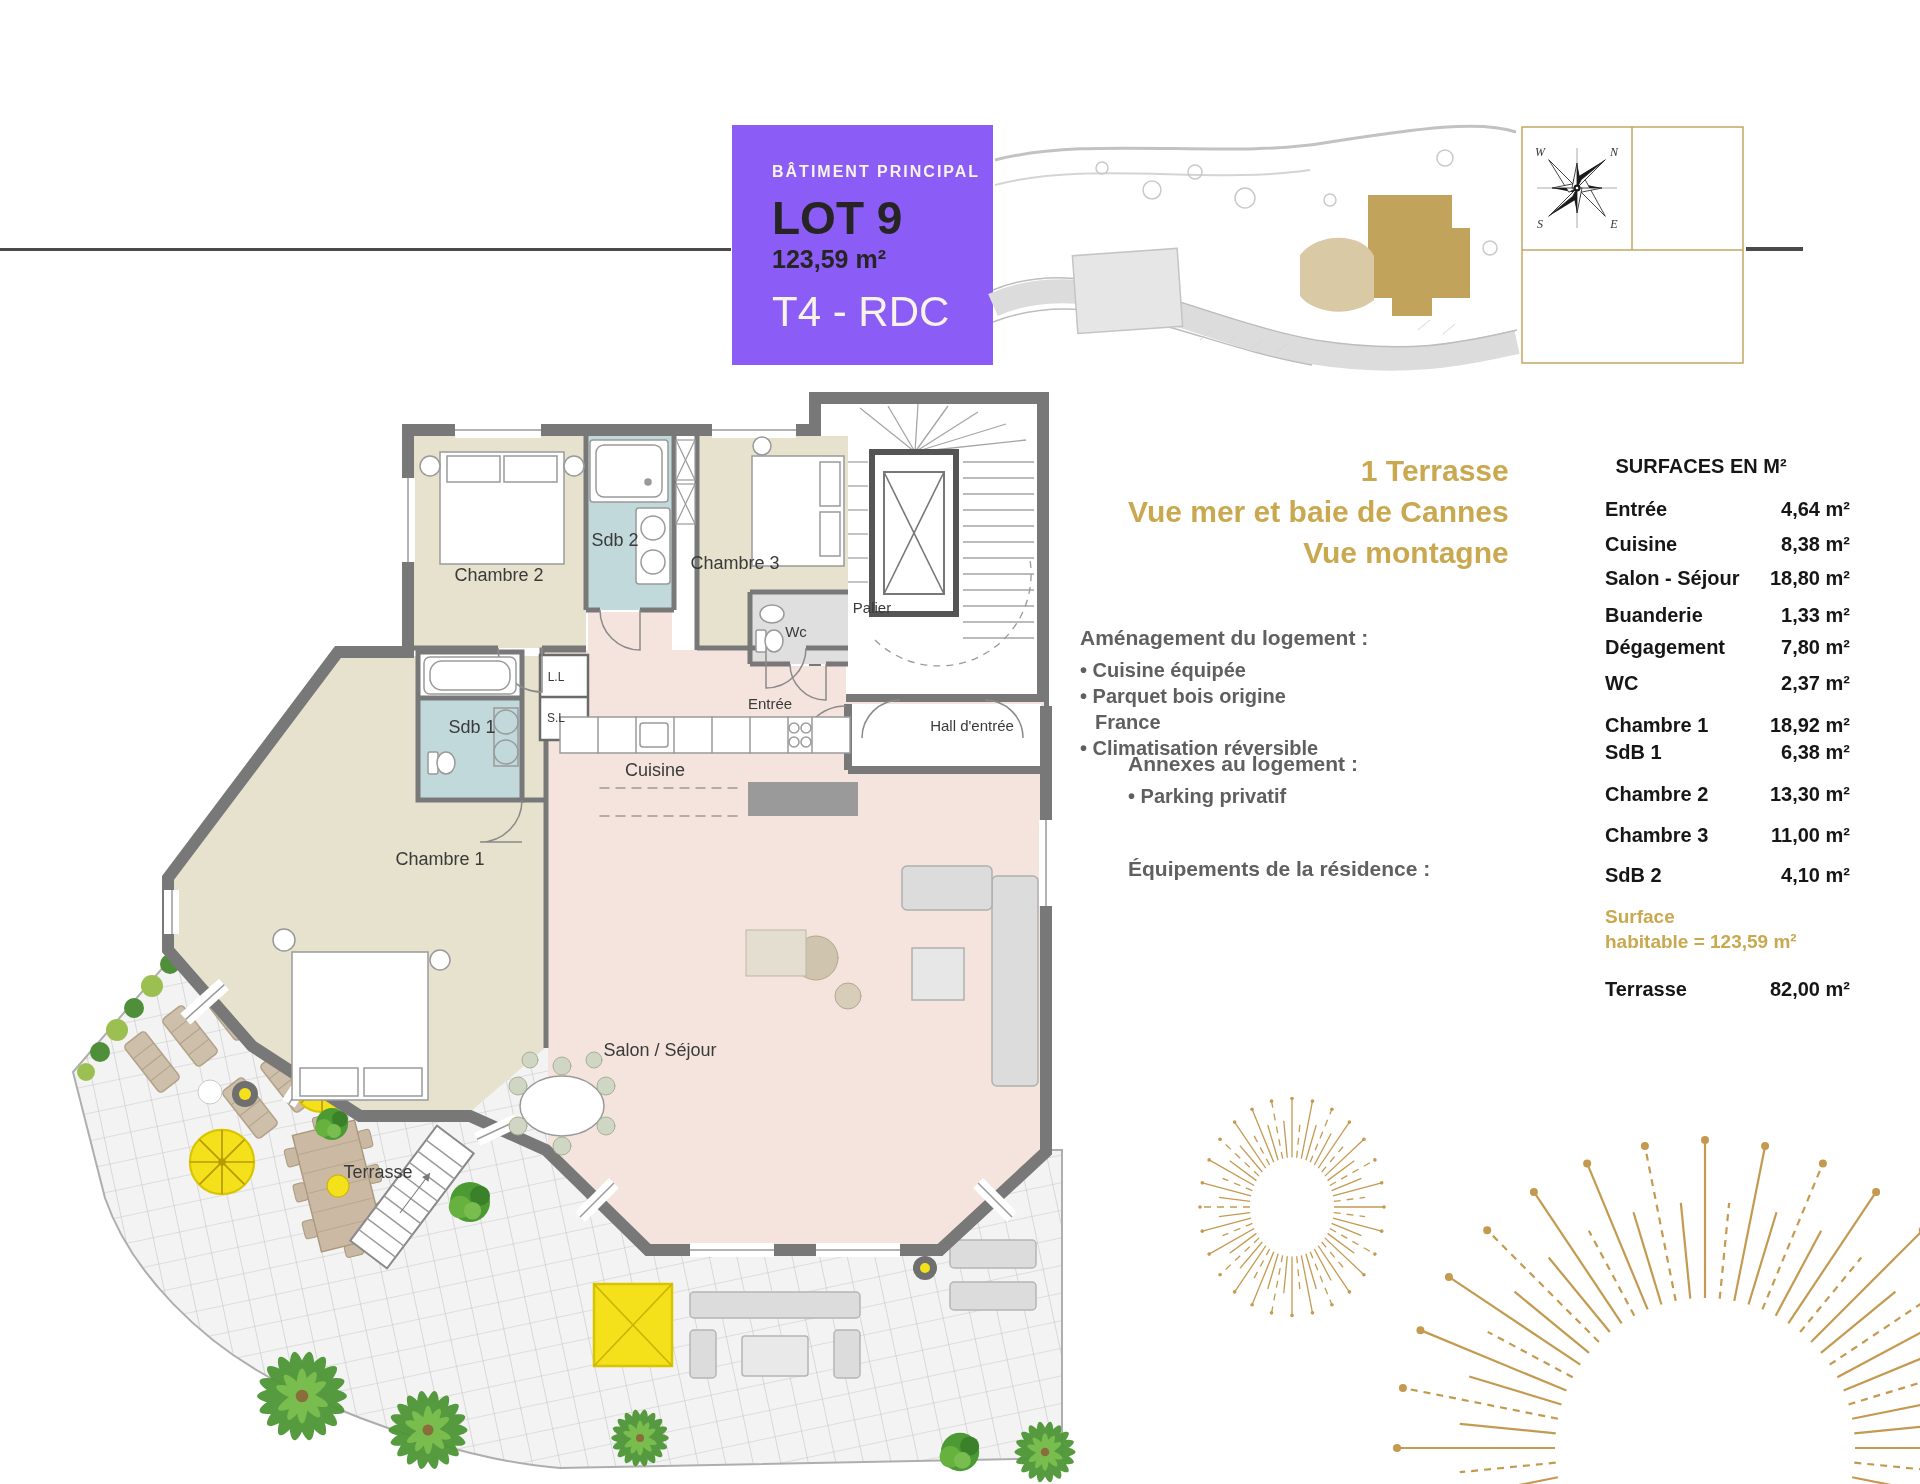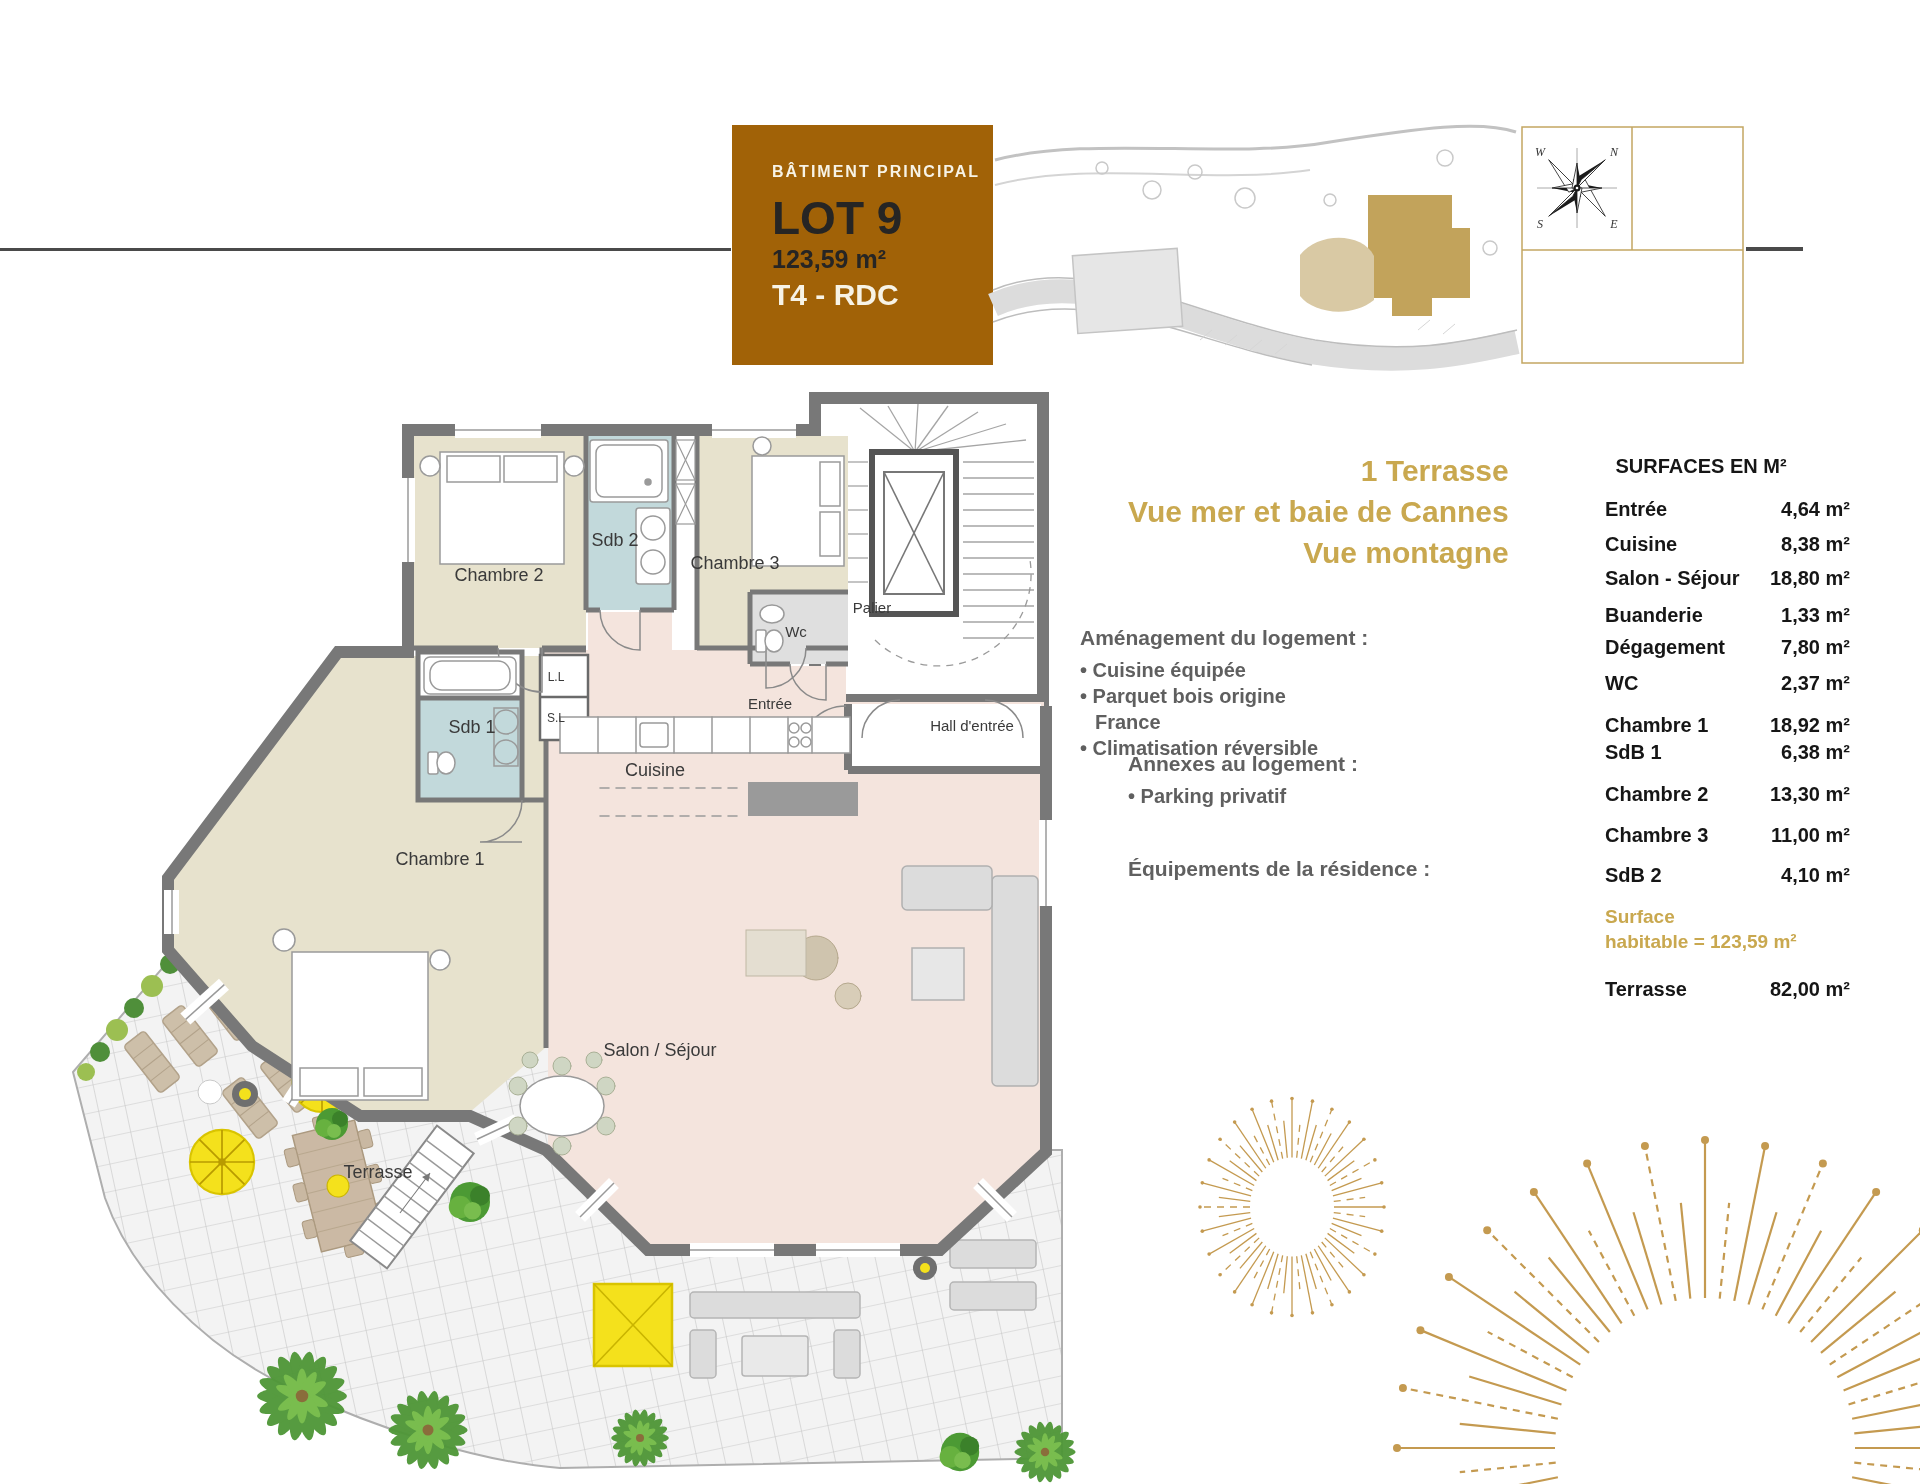--- a/index.html
+++ b/index.html
@@ -2,25 +2,25 @@
 <html><head>
 <meta charset="utf-8">
 <style>
   html,body{margin:0;padding:0;background:#fff;}
   .page{position:relative;width:1920px;height:1484px;overflow:hidden;background:#fff;
         font-family:"Liberation Sans",sans-serif;color:#222;}
   .abs{position:absolute;}
   
   .rule-left{left:0;top:248px;width:731px;height:3px;background:#4a4a4a;}
   .rule-right{left:1746px;top:247px;width:57px;height:4px;background:#4a4a4a;}
-  .gold-block{left:732px;top:125px;width:262px;height:240px;background:#a16207;box-sizing:border-box;padding:38px 0 0 40px;}
+  .gold-block{left:732px;top:125px;width:262px;height:240px;background:#8b5cf6;box-sizing:border-box;padding:38px 0 0 40px;}
   .gb-building{font-size:16px;font-weight:bold;letter-spacing:2px;color:#f7f3e6;}
   .gb-lot{font-size:46px;font-weight:bold;color:#262524;margin-top:14px;line-height:46px;}
   .gb-area{font-size:25px;font-weight:bold;color:#262524;margin-top:4px;}
-  .gb-type{font-size:30px;font-weight:bold;color:#f7f3e6;margin-top:4px;}
+  .gb-type{font-size:42px;font-weight:normal;color:#f7f3e6;margin-top:14px;}
   
   .highlights{left:1128px;top:450px;font-size:30px;font-weight:bold;color:#C9A84F;line-height:41px;text-align:right;}
   .sec{font-weight:bold;color:#5f5f5f;}
   .sec-title{font-size:21px;font-weight:bold;color:#606060;}
   .b-item{font-size:20px;line-height:26px;padding-left:15px;text-indent:-15px;max-width:250px;}
   
   .surf-title{left:1591px;top:455px;width:220px;text-align:center;font-size:20px;font-weight:bold;color:#161616;}
   .surf-row{left:1605px;width:245px;display:flex;justify-content:space-between;font-size:20px;font-weight:bold;color:#161616;}
   .surf-gold{left:1605px;font-size:19px;font-weight:bold;color:#C9A84F;}
   svg text{font-family:"Liberation Sans",sans-serif;}

